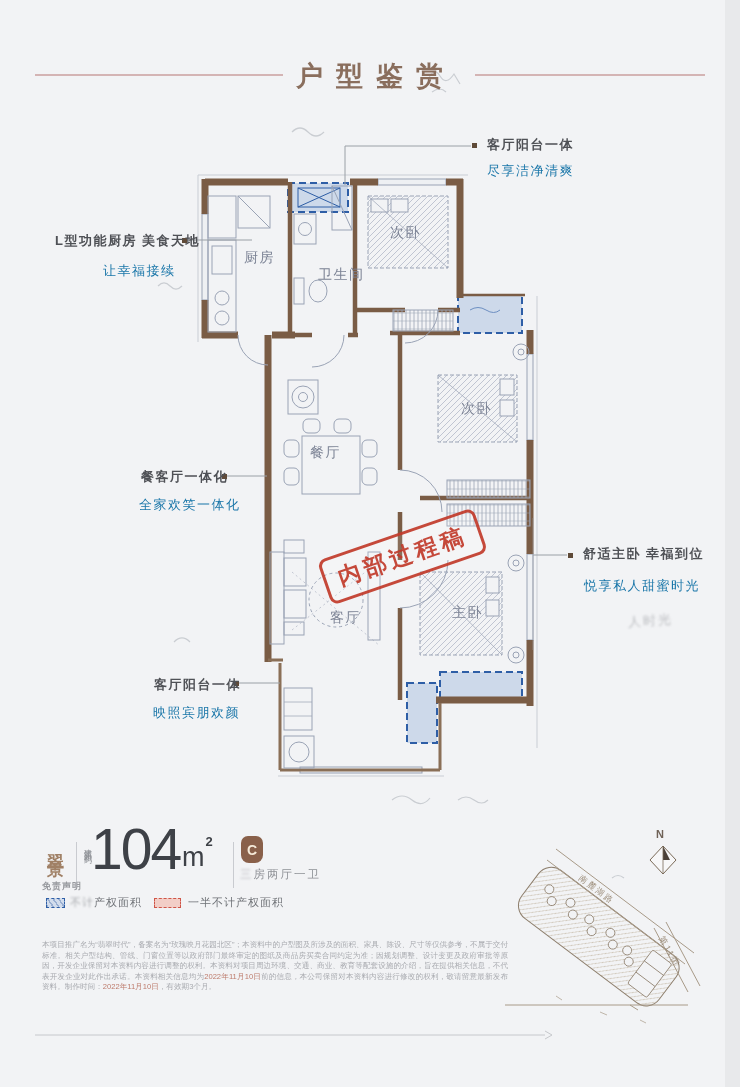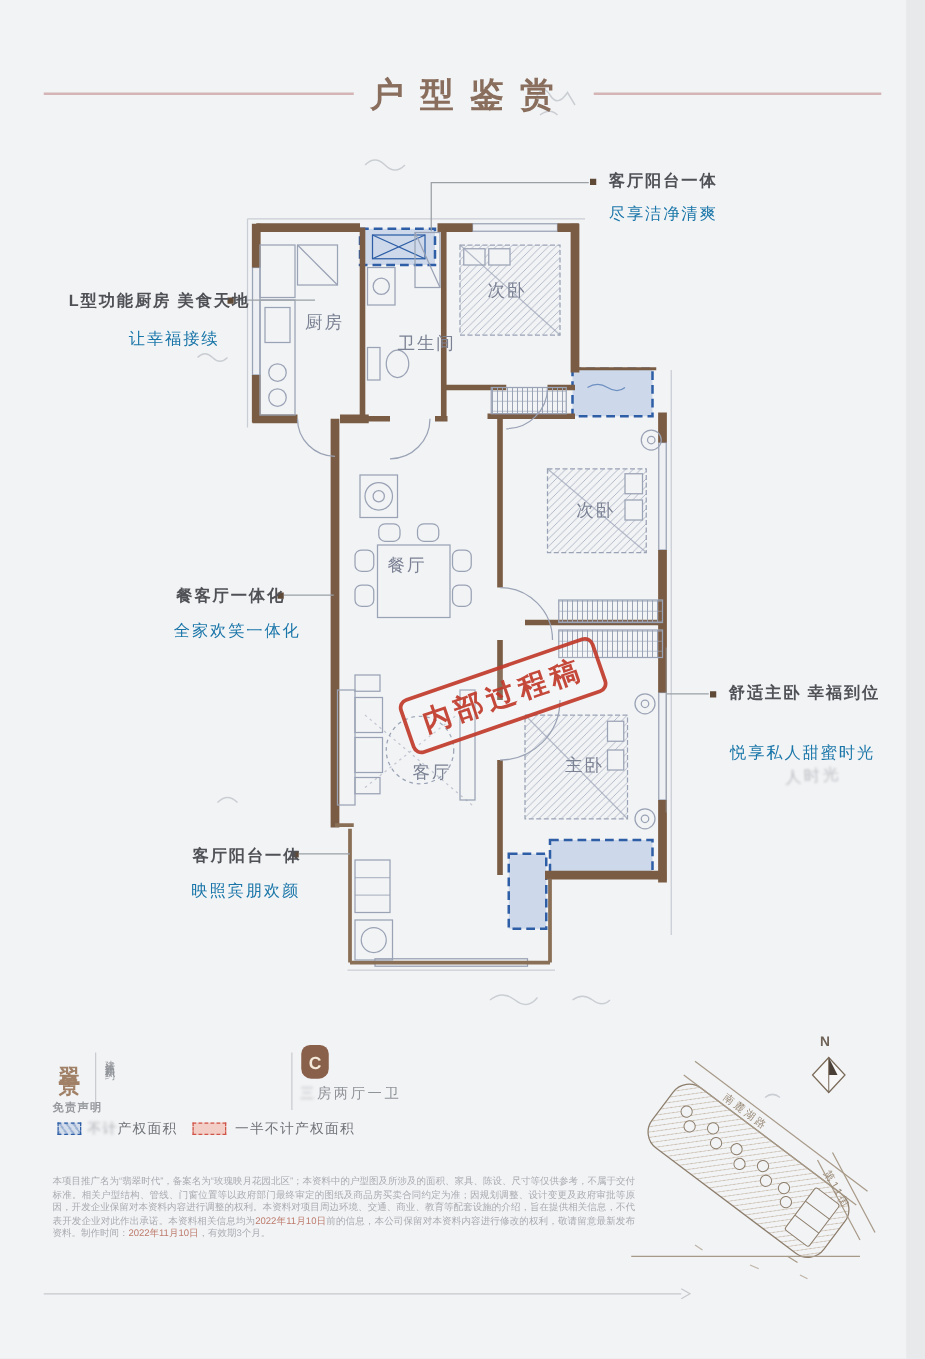--- a/index.html
+++ b/index.html
@@ -276,36 +276,41 @@
   <div class="c1" style="left:55px;top:232px;">L型功能厨房 美食天地</div>
   <div class="c2" style="left:103px;top:262px;">让幸福接续</div>
 
   <div class="c1" style="left:141px;top:468px;">餐客厅一体化</div>
   <div class="c2" style="left:139px;top:496px;">全家欢笑一体化</div>
 
   <div class="c1" style="left:154px;top:676px;font-family:Liberation Mono, monospace;">客厅阳台一体</div>
   <div class="c2" style="left:153px;top:704px;">映照宾朋欢颜</div>
 
   <div class="c1" style="left:583px;top:545px;">舒适主卧 幸福到位</div>
-  <div class="c2" style="left:584px;top:577px;filter:none;margin-top:16px;">悦享私人甜蜜时光</div>
+  <div class="c2" style="left:584px;top:577px;filter:none;">悦享私人甜蜜时光</div>
   <div class="ghost" style="left:628px;top:612px;">人时光</div>
 
   <div class="room" style="left:244px;top:249px;">厨房</div>
   <div class="room" style="left:318px;top:266px;">卫生间</div>
   <div class="room" style="left:390px;top:224px;">次卧</div>
   <div class="room" style="left:461px;top:400px;">次卧</div>
   <div class="room" style="left:310px;top:444px;">餐厅</div>
   <div class="room" style="left:330px;top:609px;">客厅</div>
   <div class="room" style="left:452px;top:604px;">主卧</div>
 
   <div class="stamp">内部过程稿</div>
 
   <div class="proj vert">翠景</div>
   <div class="vline" style="left:76px;top:842px;height:48px;"></div>
   <div class="areanote vert">建筑面积约</div>
+  <div class="arearow">
+    <span class="num">104</span>
+      <span class="unit">m</span>
+      <span class="sup">2</span>
+  </div>
   <div class="vline" style="left:233px;top:842px;height:46px;"></div>
   <div class="badge">C</div>
   <div class="layoutrow">
     <span class="sm">三</span><span>房两厅一卫</span>
   </div>
 
   <div class="lgbox lg-blue"></div>
   <div class="lgtext" style="left:70px;top:895px;">
     <span class="sm">不计</span><span>产权面积</span>
   </div>

